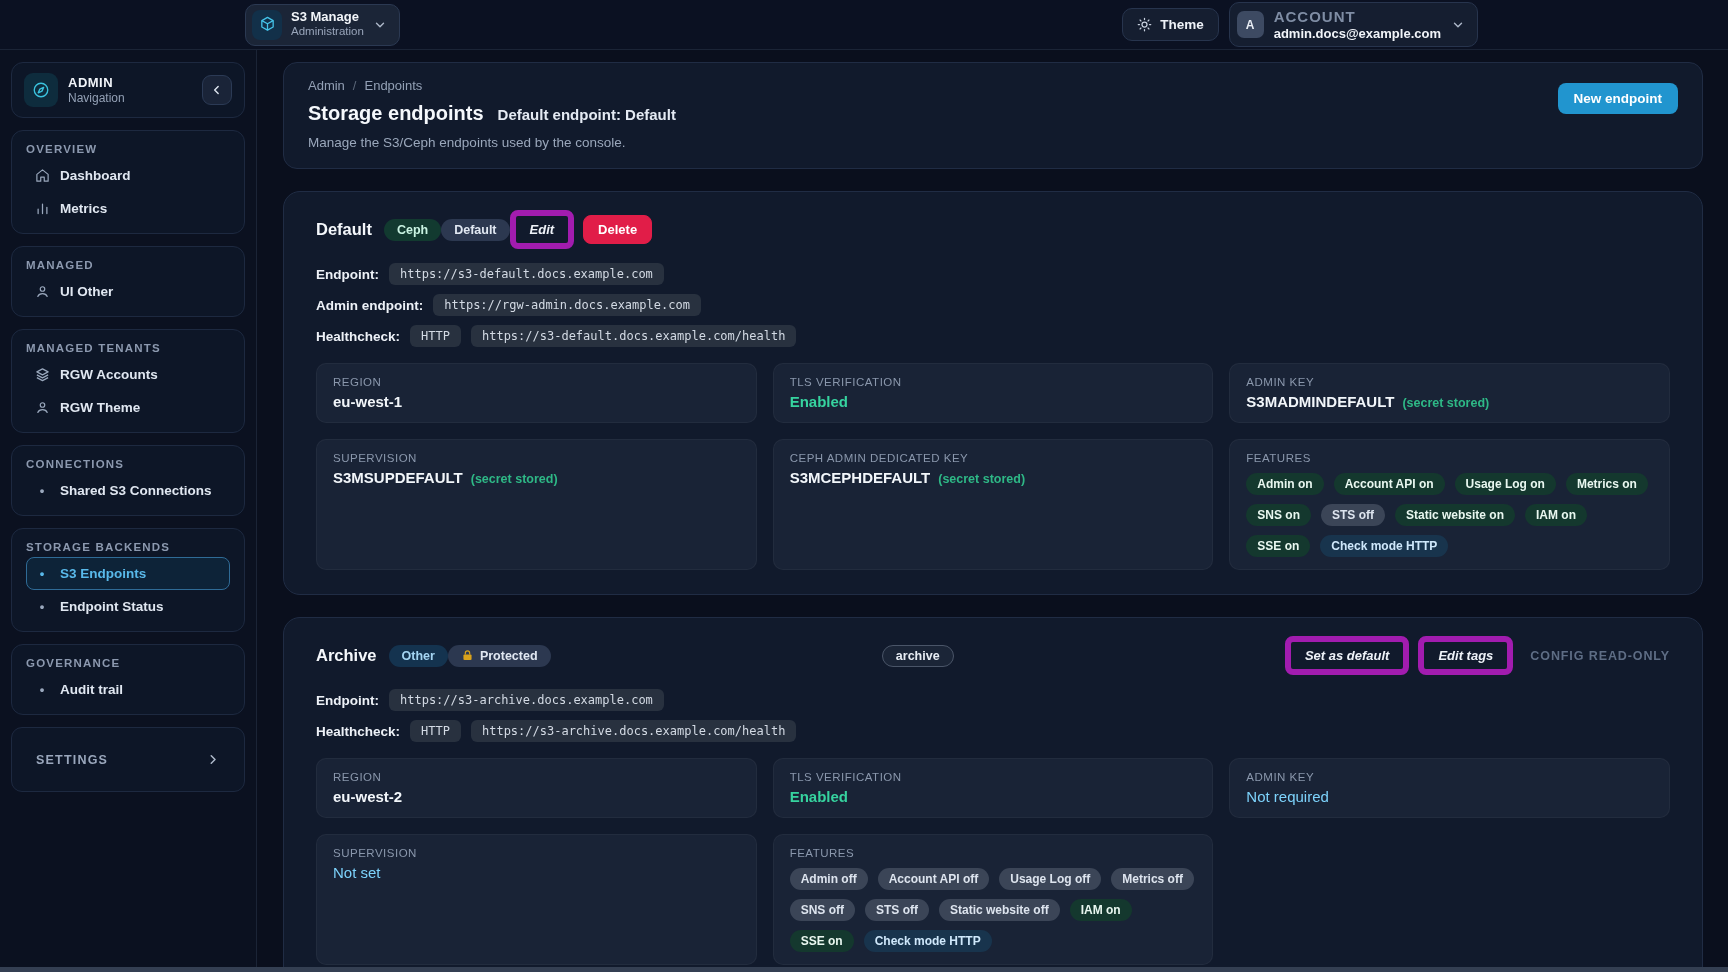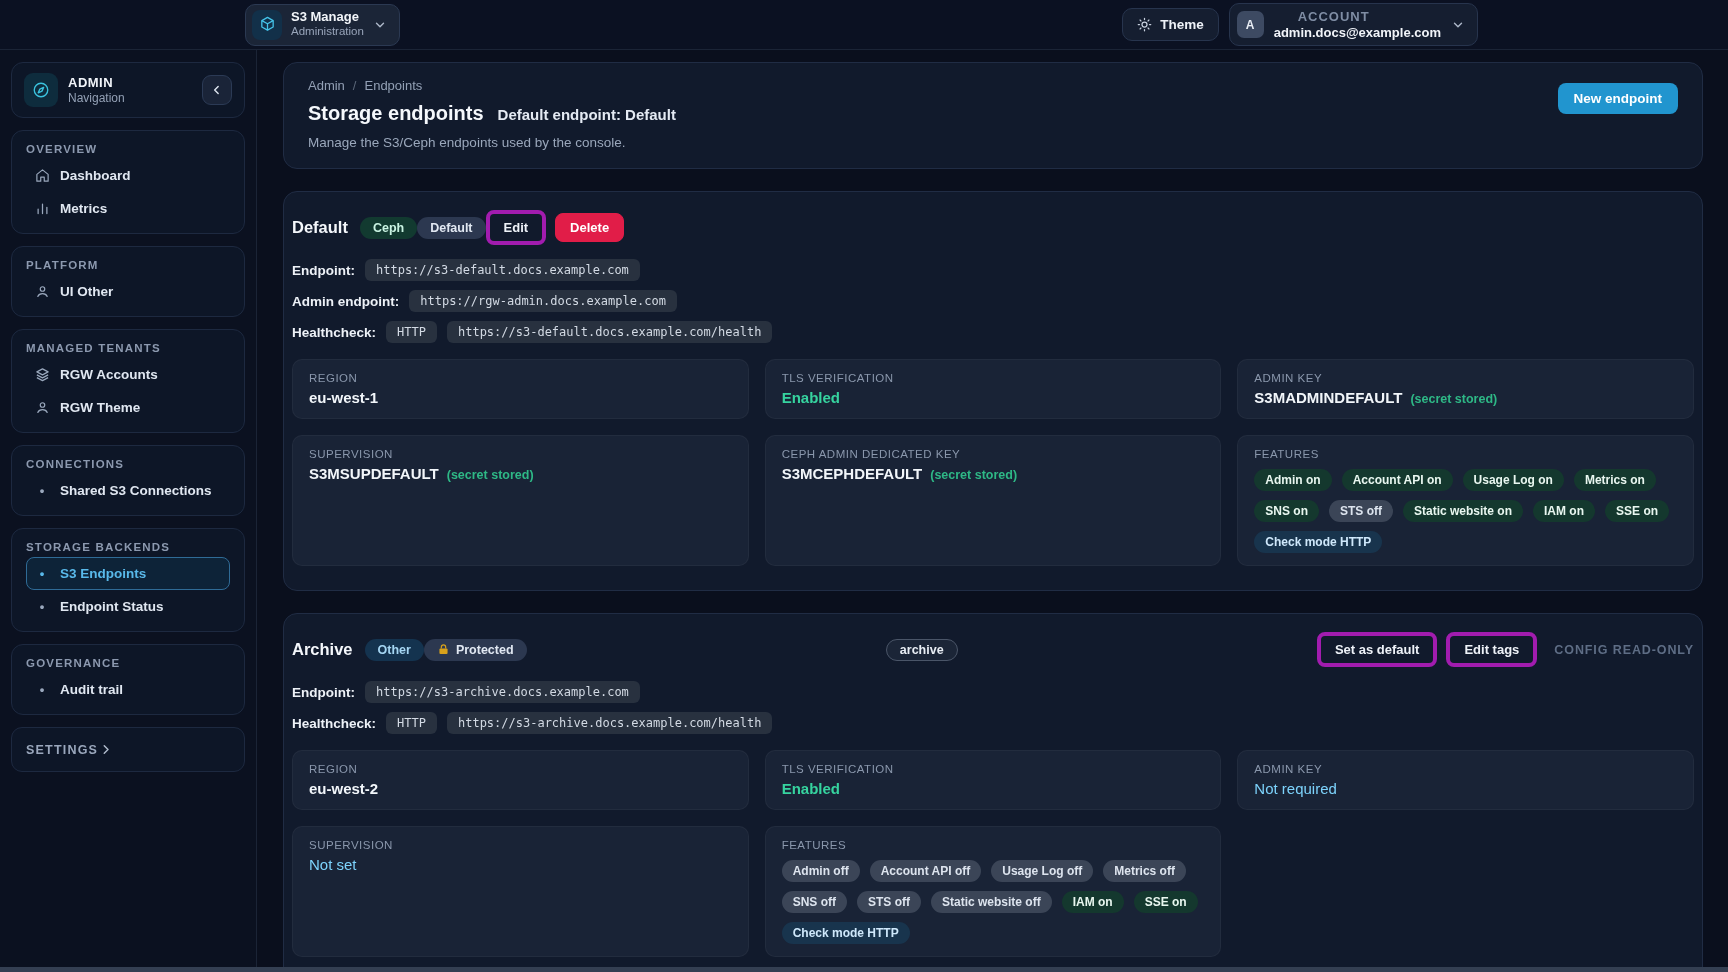--- a/index.html
+++ b/index.html
@@ -40,21 +40,21 @@
     display:flex; align-items:center; gap:10px;
     background:#151e30; border:1px solid #27344d; border-radius:10px;
     padding:5px 12px 5px 7px; cursor:pointer;
   }
   .avatar {
     width:27px; height:27px; border-radius:7px; background:#3d4a62;
     display:flex; align-items:center; justify-content:center;
     font-size:12px; font-weight:bold; color:#e8edf4;
   }
   .account-texts { line-height:1.2; }
-  .account-label { font-size:13px; letter-spacing:1px; color:#7f8da4; font-weight:bold;margin-left:24px; }
+  .account-label { font-size:15px; letter-spacing:1px; color:#7f8da4; font-weight:bold; }
   .account-email { font-size:13px; font-weight:bold; color:#f1f4f9; }
   .chev { color:#aeb9ca; display:flex; }
 
   
   .shell { flex:1; display:flex; min-height:0; }
   .sidebar {
     width:257px; flex:0 0 257px; background:#0b1120;
     border-right:1px solid #1b2436; padding:12px 11px; overflow:hidden;
     display:flex; flex-direction:column; gap:12px;
   }
@@ -86,22 +86,22 @@
     font-size:13.5px; font-weight:600; color:#e0e7f1;
     border:1px solid transparent;
   }
   .side-item .icon { width:16px; display:flex; justify-content:center; color:#9aa8bd; }
   .side-item.active {
     background:#0d2338; border-color:#2f6b96; color:#59b9ea;
   }
   .side-item.active .icon { color:#59b9ea; }
   .dot { font-size:13px; line-height:1; }
   .settings-card {
-    display:flex; align-items:center; 
-    padding:14px; cursor:pointer;border-radius:11px;
+    display:flex; align-items:center; justify-content:space-between;
+    padding:24px; cursor:pointer;border-radius:11px;
   }
   .settings-label { font-size:12.5px; font-weight:bold; letter-spacing:1.2px; color:#9aa7bc; }
 
   
   .main { flex:1; min-width:0; overflow:hidden; padding:12px 25px 0 26px; background:#0a0f1d; }
   .card {
     background:#111a2c; border:1px solid #202c44; border-radius:14px;
   }
   .page-head { position:relative; padding:15px 24px 18px; }
   .breadcrumb { display:flex; align-items:center; gap:8px; font-size:13px; color:#93a0b5; }
@@ -111,21 +111,21 @@
   .page-title { font-size:20px; font-weight:bold; color:#f5f8fc; }
   .page-subtitle { font-size:15px; font-weight:600; color:#e4eaf3; }
   .page-desc { margin-top:10px; font-size:13.5px; color:#9aa7bb; }
   .primary-btn {
     position:absolute; top:20px; right:24px;
     background:#2195cf; color:#ffffff; border:none; border-radius:8px;
     font-size:13.5px; font-weight:bold; padding:8px 16px; cursor:pointer;
     font-family:inherit;
   }
 
-  .endpoint-card { margin-top:22px; padding:18px 8px 24px; }
+  .endpoint-card { margin-top:22px; padding:18px 32px 24px;border-radius:17px; }
   .card-head { display:flex; align-items:center; }
   .ep-name { font-size:16.5px; font-weight:bold; color:#f4f7fb; }
   .badges { display:flex; margin-left:12px; }
   .badge {
     display:flex; align-items:center; gap:6px;
     font-size:12.5px; font-weight:600; padding:4px 13px; border-radius:999px;
   }
   .badge.green { background:#123a30; color:#c9f3e2; }
   .badge.gray  { background:#2c3850; color:#e1e8f2; }
   .badge.blue  { background:#14334f; color:#a5d6f3; }
@@ -135,21 +135,21 @@
     border:1px solid; background:transparent;
   }
   .tag.green { border-color:#2d6a55; background:#0f2b25; color:#e7f7ef; }
   .tag.blue  { border-color:#29567b; background:#10263c; color:#dcedfb; }
   .tag.gray  { border-color:#4a5568; background:#1b2537; color:#e8edf4; }
   .actions { display:flex; align-items:center; gap:9px; }
   .btn {
     font-family:inherit; font-size:13px; font-weight:600; border-radius:8px;
     padding:6px 14px; cursor:pointer;
   }
-  .btn.outline { background:transparent; border:4px solid #a21caf; color:#eef2f8; }
+  .btn.outline { background:transparent; border:6px solid #a21caf; color:#eef2f8;font-style:italic; }
   .btn.danger  { background:#e11d48; border:1px solid #e11d48; color:#ffffff; font-weight:bold; }
   .readonly-note { font-size:12.5px; font-weight:bold; letter-spacing:.9px; color:#5e6d85; margin-left:8px; }
 
   .detail-rows { margin-top:14px; display:flex; flex-direction:column; gap:9px; }
   .detail-row { display:flex; align-items:center; gap:10px; }
   .detail-label { font-size:13.5px; font-weight:bold; color:#edf1f7; }
   .chip {
     font-size:12px; background:#28313f; color:#d3dae4;
     padding:4px 11px; border-radius:6px;
   }
@@ -262,21 +262,21 @@
           <div class="side-item">
             <span class="icon">
               <svg width="15" height="15" viewBox="0 0 24 24" fill="none" stroke="currentColor" stroke-width="2" stroke-linecap="round">
                 <path d="M5 20v-7M12 20V5M19 20v-10"></path>
               </svg>
             </span>
             <span>Metrics</span>
           </div>
         </div>
         <div class="side-card side-section">
-          <div class="section-label">PLATFORM</div>
+          <div class="section-label">MANAGED</div>
           <div class="side-item">
             <span class="icon">
               <svg width="15" height="15" viewBox="0 0 24 24" fill="none" stroke="currentColor" stroke-width="1.9" stroke-linecap="round">
                 <circle cx="12" cy="8" r="3.6"></circle>
                 <path d="M4.5 20c1.4-3.7 4.6-4.7 7.5-4.7s6.1 1 7.5 4.7"></path>
               </svg>
             </span>
             <span>UI Other</span>
           </div>
         </div>

